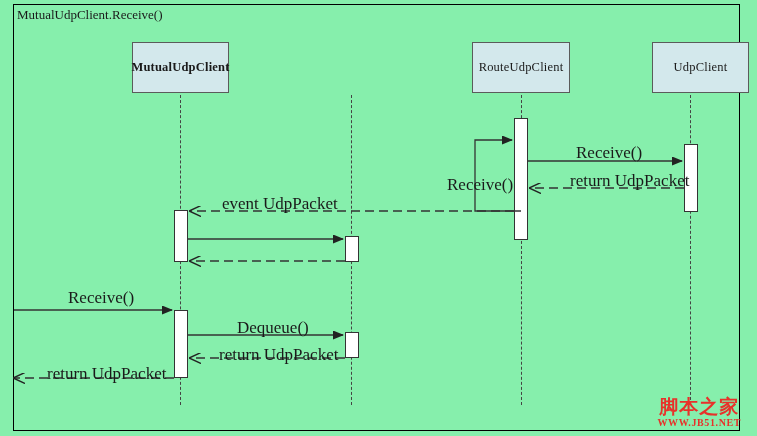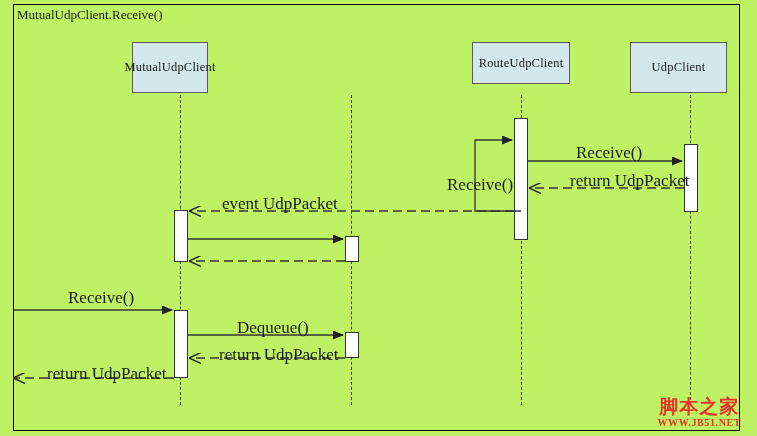--- a/index.html
+++ b/index.html
@@ -8,21 +8,21 @@
     background: #ffffff;
   }
   body {
     font-family: "Liberation Serif", "DejaVu Serif", serif;
   }
   #diagram-root {
     position: relative;
     width: 757px;
     height: 436px;
     overflow: hidden;
-    background: #bef264;
+    background: #86efac;
   }
   #frame-border {
     position: absolute;
     left: 13px;
     top: 4px;
     width: 727px;
     height: 427px;
     border: 1.5px solid #000000;
     box-sizing: border-box;
   }
@@ -98,27 +98,27 @@
 </style>
 </head>
 <body>
 
 <div id="diagram-root">
 
   <div id="frame-border"></div>
 
   <div id="diagram-title">MutualUdpClient.Receive()</div>
 
-  <div class="lifeline-box" style="left:132px; top:42px; width:76px; height:51px;">
+  <div class="lifeline-box" style="left:132px; top:42px; width:97px; height:51px;font-weight:bold;">
     <span>MutualUdpClient</span>
   </div>
-  <div class="lifeline-box" style="left:472px; top:42px; width:98px; height:42px;">
+  <div class="lifeline-box" style="left:472px; top:42px; width:98px; height:51px;">
     <span>RouteUdpClient</span>
   </div>
-  <div class="lifeline-box" style="left:630px; top:42px; width:97px; height:51px;">
+  <div class="lifeline-box" style="left:652px; top:42px; width:97px; height:51px;">
     <span>UdpClient</span>
   </div>
 
   <div class="lifeline-dash" style="left:180px; top:95px; height:310px;"></div>
   <div class="lifeline-dash" style="left:351px; top:95px; height:310px;"></div>
   <div class="lifeline-dash" style="left:521px; top:95px; height:310px;"></div>
   <div class="lifeline-dash" style="left:690px; top:95px; height:310px;"></div>
 
   <div class="activation" style="left:514px; top:118px; width:14px; height:122px;"></div>
   <div class="activation" style="left:684px; top:144px; width:14px; height:68px;"></div>

